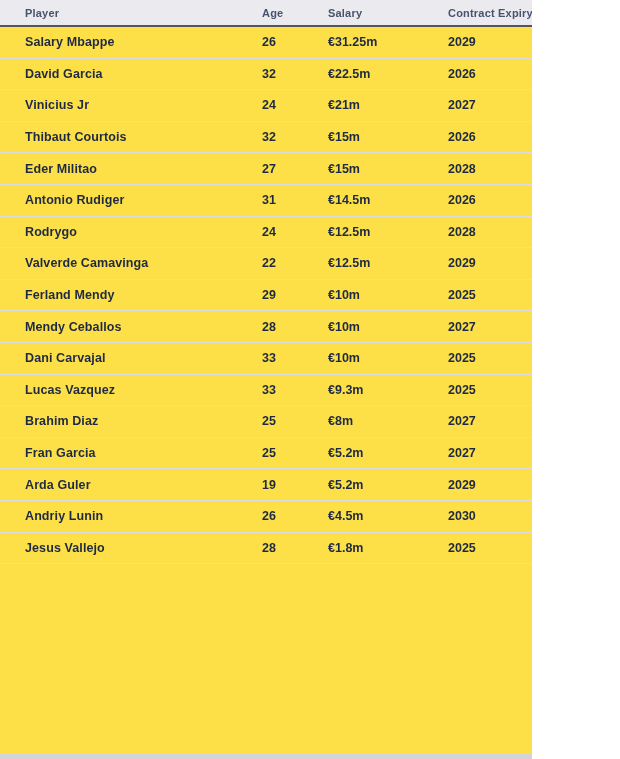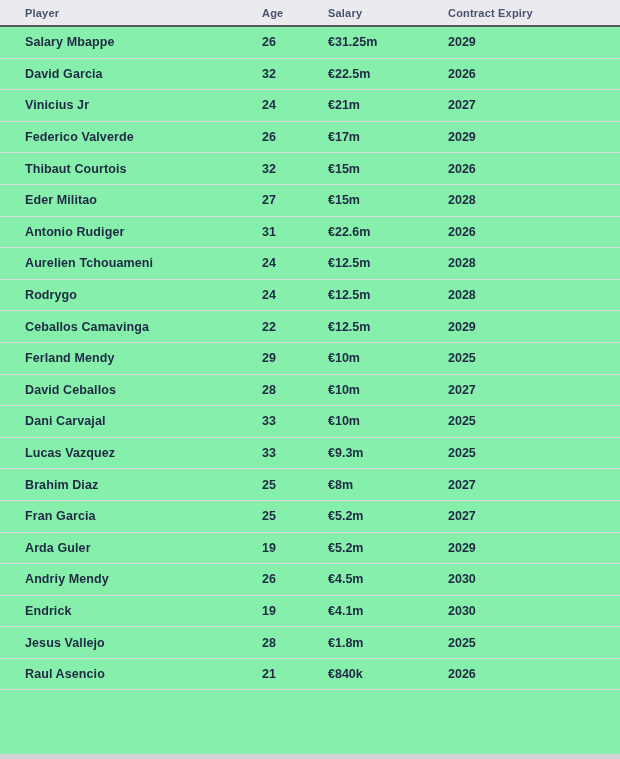--- a/index.html
+++ b/index.html
@@ -2,23 +2,23 @@
 <html><head>
 <meta charset="utf-8">
 <style>
   html, body {
     margin: 0;
     padding: 0;
     background: #ffffff;
     font-family: "Liberation Sans", sans-serif;
   }
   .page {
-    width: 620px;
+    width: 532px;
     height: 759px;
-    background: #86efac;
+    background: #fde047;
     overflow: hidden;
     position: relative;
   }
   table.salary-table {
     width: 620px;
     border-collapse: collapse;
     table-layout: fixed;
   }
   col.c-player { width: 237px; }
   col.c-age    { width: 66px;  }
@@ -95,69 +95,57 @@
           <td data-name="salary-cell">€22.5m</td>
           <td data-name="contract-expiry-cell">2026</td>
         </tr>
         <tr data-name="table-row">
           <td data-name="player-name-cell">Vinicius Jr</td>
           <td data-name="age-cell">24</td>
           <td data-name="salary-cell">€21m</td>
           <td data-name="contract-expiry-cell">2027</td>
         </tr>
         <tr data-name="table-row">
-          <td data-name="player-name-cell">Federico Valverde</td>
-          <td data-name="age-cell">26</td>
-          <td data-name="salary-cell">€17m</td>
-          <td data-name="contract-expiry-cell">2029</td>
-        </tr>
-        <tr data-name="table-row">
           <td data-name="player-name-cell">Thibaut Courtois</td>
           <td data-name="age-cell">32</td>
           <td data-name="salary-cell">€15m</td>
           <td data-name="contract-expiry-cell">2026</td>
         </tr>
         <tr data-name="table-row">
           <td data-name="player-name-cell">Eder Militao</td>
           <td data-name="age-cell">27</td>
           <td data-name="salary-cell">€15m</td>
           <td data-name="contract-expiry-cell">2028</td>
         </tr>
         <tr data-name="table-row">
           <td data-name="player-name-cell">Antonio Rudiger</td>
           <td data-name="age-cell">31</td>
-          <td data-name="salary-cell">€22.6m</td>
+          <td data-name="salary-cell">€14.5m</td>
           <td data-name="contract-expiry-cell">2026</td>
-        </tr>
-        <tr data-name="table-row">
-          <td data-name="player-name-cell">Aurelien Tchouameni</td>
-          <td data-name="age-cell">24</td>
-          <td data-name="salary-cell">€12.5m</td>
-          <td data-name="contract-expiry-cell">2028</td>
         </tr>
         <tr data-name="table-row">
           <td data-name="player-name-cell">Rodrygo</td>
           <td data-name="age-cell">24</td>
           <td data-name="salary-cell">€12.5m</td>
           <td data-name="contract-expiry-cell">2028</td>
         </tr>
         <tr data-name="table-row">
-          <td data-name="player-name-cell">Ceballos Camavinga</td>
+          <td data-name="player-name-cell">Valverde Camavinga</td>
           <td data-name="age-cell">22</td>
           <td data-name="salary-cell">€12.5m</td>
           <td data-name="contract-expiry-cell">2029</td>
         </tr>
         <tr data-name="table-row">
           <td data-name="player-name-cell">Ferland Mendy</td>
           <td data-name="age-cell">29</td>
           <td data-name="salary-cell">€10m</td>
           <td data-name="contract-expiry-cell">2025</td>
         </tr>
         <tr data-name="table-row">
-          <td data-name="player-name-cell">David Ceballos</td>
+          <td data-name="player-name-cell">Mendy Ceballos</td>
           <td data-name="age-cell">28</td>
           <td data-name="salary-cell">€10m</td>
           <td data-name="contract-expiry-cell">2027</td>
         </tr>
         <tr data-name="table-row">
           <td data-name="player-name-cell">Dani Carvajal</td>
           <td data-name="age-cell">33</td>
           <td data-name="salary-cell">€10m</td>
           <td data-name="contract-expiry-cell">2025</td>
         </tr>
@@ -179,39 +167,27 @@
           <td data-name="salary-cell">€5.2m</td>
           <td data-name="contract-expiry-cell">2027</td>
         </tr>
         <tr data-name="table-row">
           <td data-name="player-name-cell">Arda Guler</td>
           <td data-name="age-cell">19</td>
           <td data-name="salary-cell">€5.2m</td>
           <td data-name="contract-expiry-cell">2029</td>
         </tr>
         <tr data-name="table-row">
-          <td data-name="player-name-cell">Andriy Mendy</td>
+          <td data-name="player-name-cell">Andriy Lunin</td>
           <td data-name="age-cell">26</td>
           <td data-name="salary-cell">€4.5m</td>
-          <td data-name="contract-expiry-cell">2030</td>
-        </tr>
-        <tr data-name="table-row">
-          <td data-name="player-name-cell">Endrick</td>
-          <td data-name="age-cell">19</td>
-          <td data-name="salary-cell">€4.1m</td>
           <td data-name="contract-expiry-cell">2030</td>
         </tr>
         <tr data-name="table-row">
           <td data-name="player-name-cell">Jesus Vallejo</td>
           <td data-name="age-cell">28</td>
           <td data-name="salary-cell">€1.8m</td>
           <td data-name="contract-expiry-cell">2025</td>
         </tr>
-        <tr data-name="table-row">
-          <td data-name="player-name-cell">Raul Asencio</td>
-          <td data-name="age-cell">21</td>
-          <td data-name="salary-cell">€840k</td>
-          <td data-name="contract-expiry-cell">2026</td>
-        </tr>
       </tbody>
   </table>
   <div class="bottom-bar" data-name="bottom-bar"></div>
 </div>
 
 </body></html>

